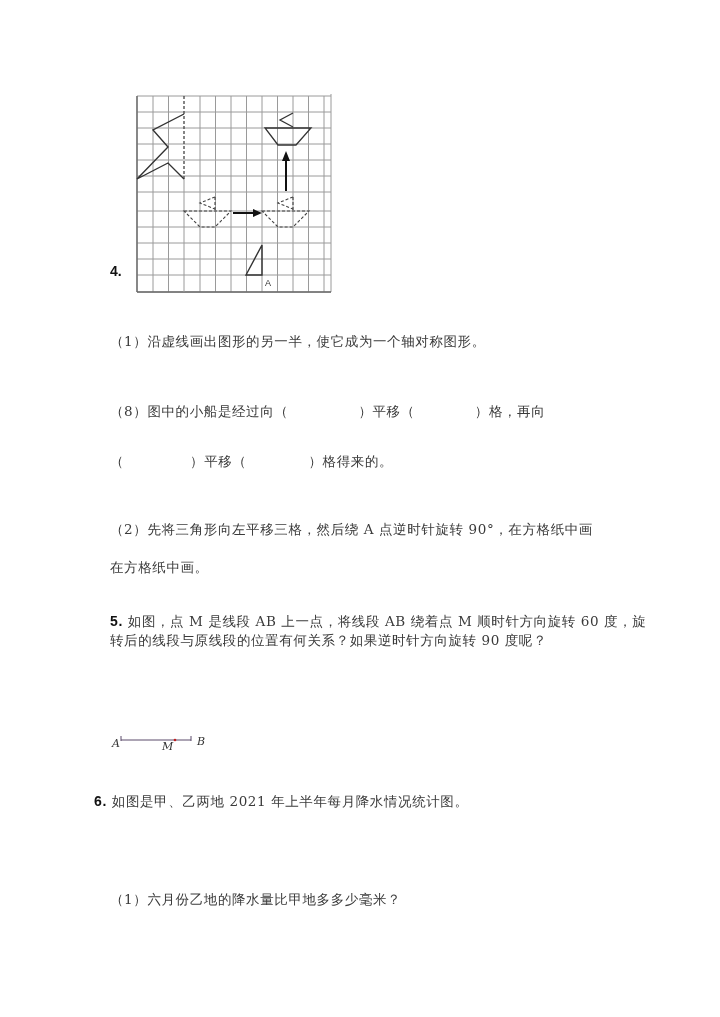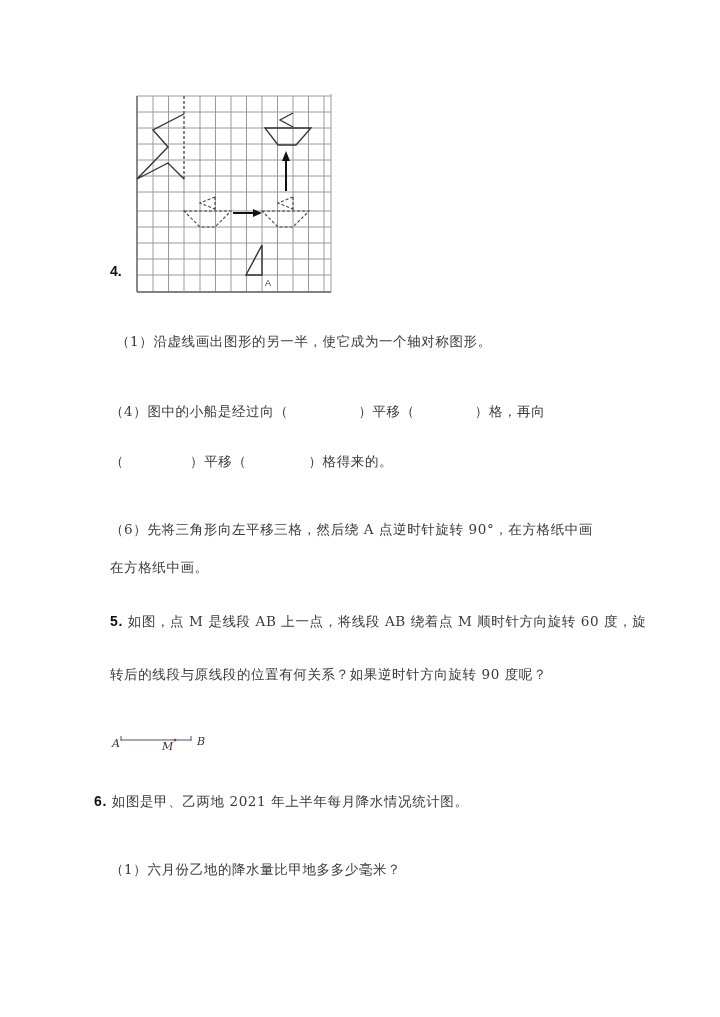--- a/index.html
+++ b/index.html
@@ -77,46 +77,46 @@
     <polyline points="293,113 280,120 293,127"></polyline>
     <polygon points="265,128 311,128 296,145 278,145"></polygon>
   </g>
 
   <polygon points="246,275 262,245 262,275" fill="none" stroke="#333" stroke-width="1.4"></polygon>
 </svg>
 
 <div class="abs q-num" style="left:110px; top:263px;">4.</div>
 <div class="abs" style="left:265px; top:278px; font-family:'Liberation Sans',sans-serif; font-size:9px; color:#333;">A</div>
 
-<div class="abs txt" style="left:116px; top:333px;">（1）沿虚线画出图形的另一半，使它成为一个轴对称图形。</div>
+<div class="abs txt" style="left:110px; top:333px;">（1）沿虚线画出图形的另一半，使它成为一个轴对称图形。</div>
 
 <div class="abs txt" style="left:110px; top:403px;">
-  <span>（4）图中的小船是经过向（</span><span class="blank" style="width:70px;"></span><span>）平移（</span><span class="blank" style="width:60px;"></span><span>）格，再向</span>
+  <span>（8）图中的小船是经过向（</span><span class="blank" style="width:70px;"></span><span>）平移（</span><span class="blank" style="width:60px;"></span><span>）格，再向</span>
 </div>
 
 <div class="abs txt" style="left:110px; top:453px;font-family:Liberation Mono, monospace;">
   <span>（</span><span class="blank" style="width:66px;"></span><span>）平移（</span><span class="blank" style="width:62px;"></span><span>）格得来的。</span>
 </div>
 
-<div class="abs txt" style="left:110px; top:521px;">（6）先将三角形向左平移三格，然后绕 A 点逆时针旋转 90°，在方格纸中画</div>
+<div class="abs txt" style="left:110px; top:521px;">（2）先将三角形向左平移三格，然后绕 A 点逆时针旋转 90°，在方格纸中画</div>
 <div class="abs txt" style="left:110px; top:559px;">在方格纸中画。</div>
 
 <div class="abs txt" style="left:110px; top:613px;">
   <span class="q-num">5.</span>
   <span>如图，点 M 是线段 AB 上一点，将线段 AB 绕着点 M 顺时针方向旋转 60 度，旋</span>
 </div>
-<div class="abs txt" style="left:110px; top:666px;">转后的线段与原线段的位置有何关系？如果逆时针方向旋转 90 度呢？</div>
+<div class="abs txt" style="left:110px; top:632px;">转后的线段与原线段的位置有何关系？如果逆时针方向旋转 90 度呢？</div>
 
 <svg width="720" height="1017" viewBox="0 0 720 1017" style="pointer-events:none;">
   <line x1="121" y1="740" x2="191" y2="740" stroke="#5a4a6a" stroke-width="1"></line>
   <line x1="121" y1="736" x2="121" y2="741" stroke="#5a4a6a" stroke-width="1"></line>
   <line x1="191" y1="736" x2="191" y2="741" stroke="#5a4a6a" stroke-width="1"></line>
   <circle cx="175" cy="740" r="1.3" fill="#c02020"></circle>
 </svg>
 <div class="abs" style="left:112px; top:737px; font-style:italic; font-size:11px; color:#333;">A</div>
 <div class="abs" style="left:162px; top:740px; font-style:italic; font-size:11px; color:#333;">M</div>
 <div class="abs" style="left:197px; top:735px; font-style:italic; font-size:11px; color:#333;">B</div>
 
 <div class="abs txt" style="left:94px; top:793px;">
   <span class="q-num">6.</span>
   <span>如图是甲、乙两地 2021 年上半年每月降水情况统计图。</span>
 </div>
-<div class="abs txt" style="left:110px; top:861px;text-align:right;">（1）六月份乙地的降水量比甲地多多少毫米？</div>
+<div class="abs txt" style="left:110px; top:891px;text-align:right;">（1）六月份乙地的降水量比甲地多多少毫米？</div>
 
 </body></html>

